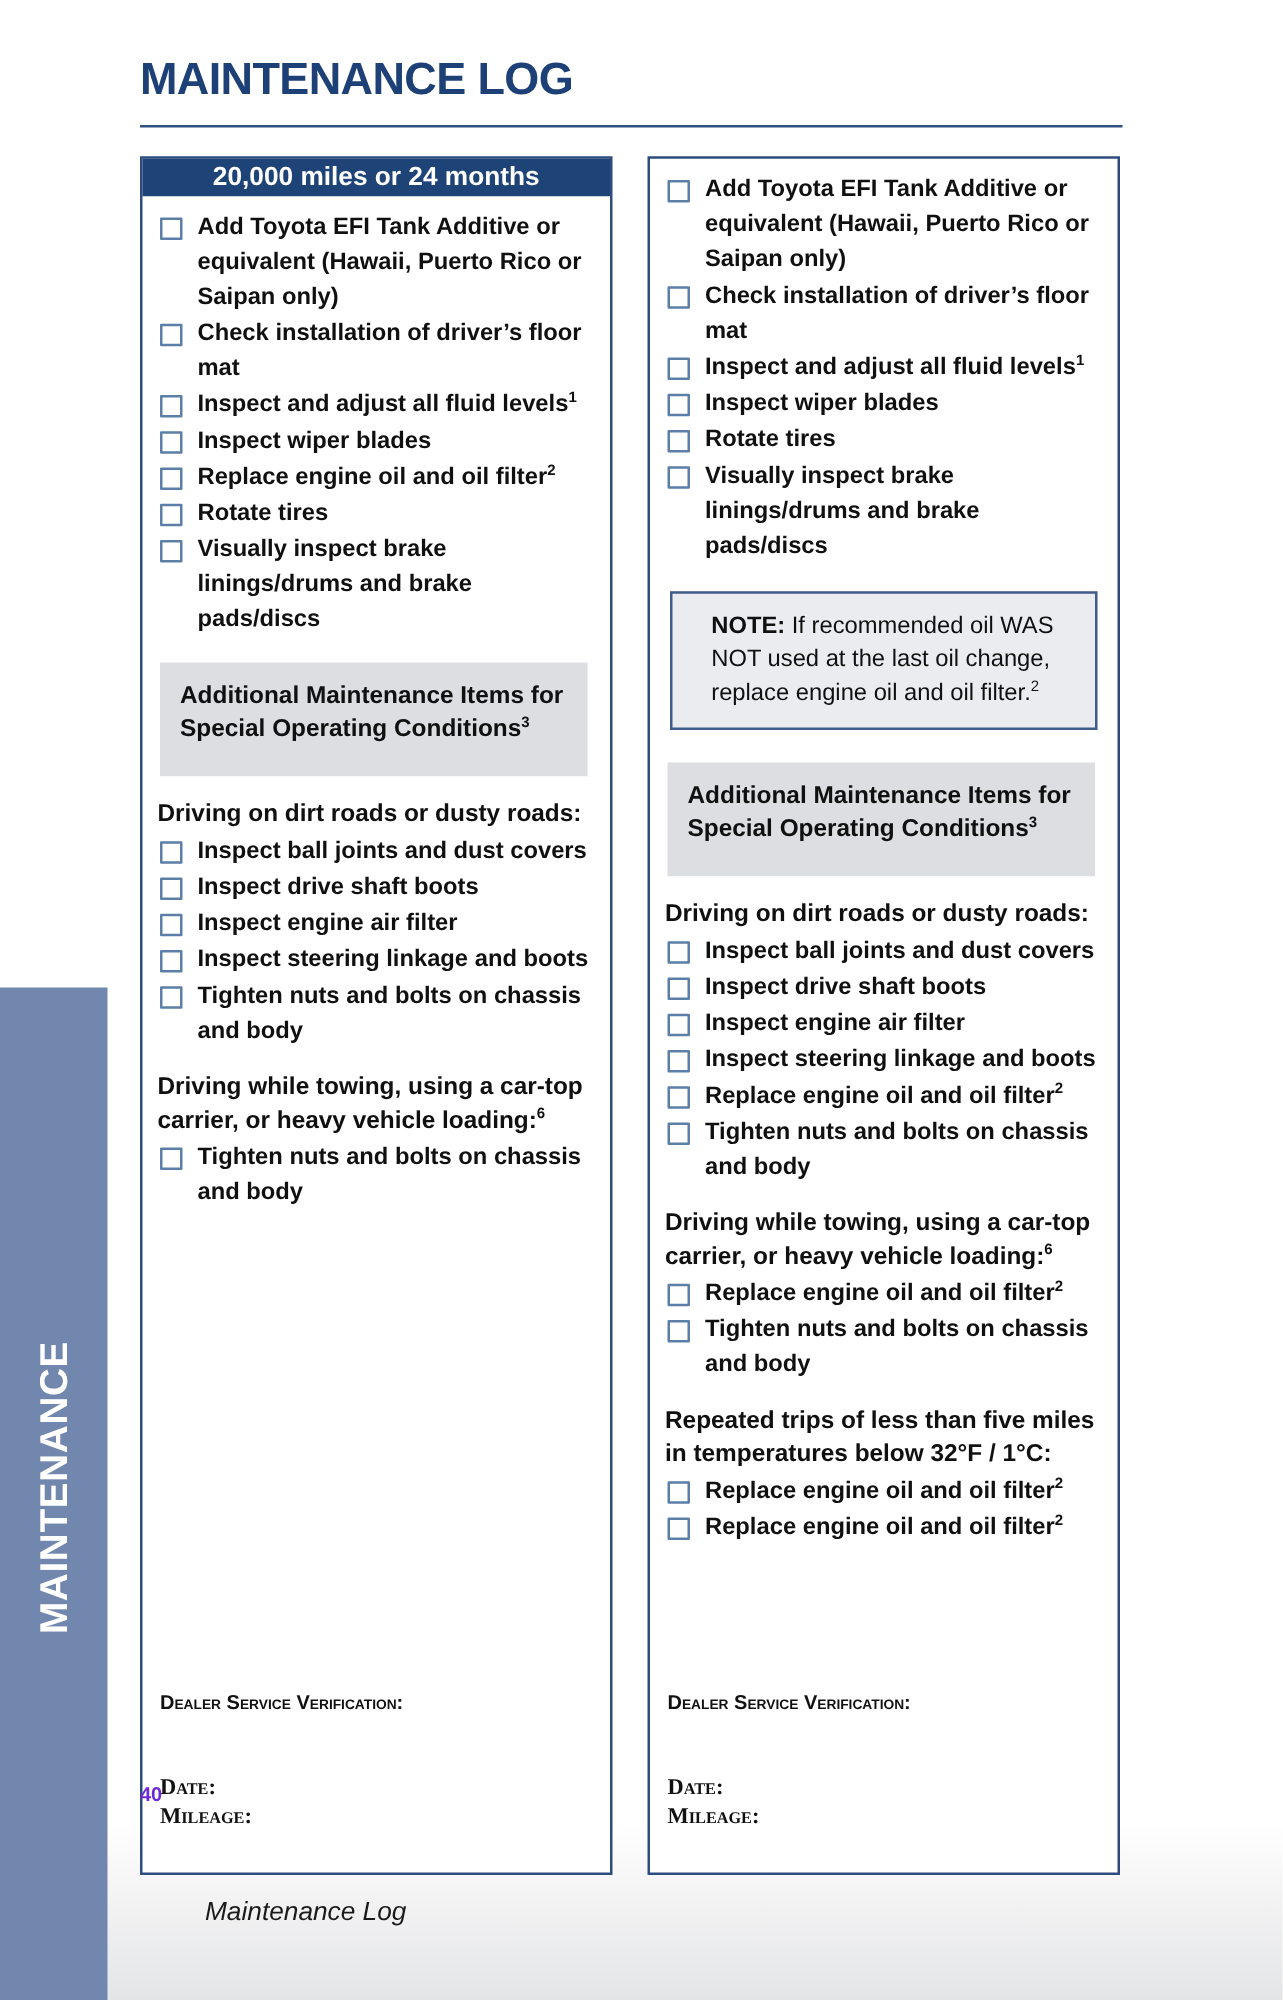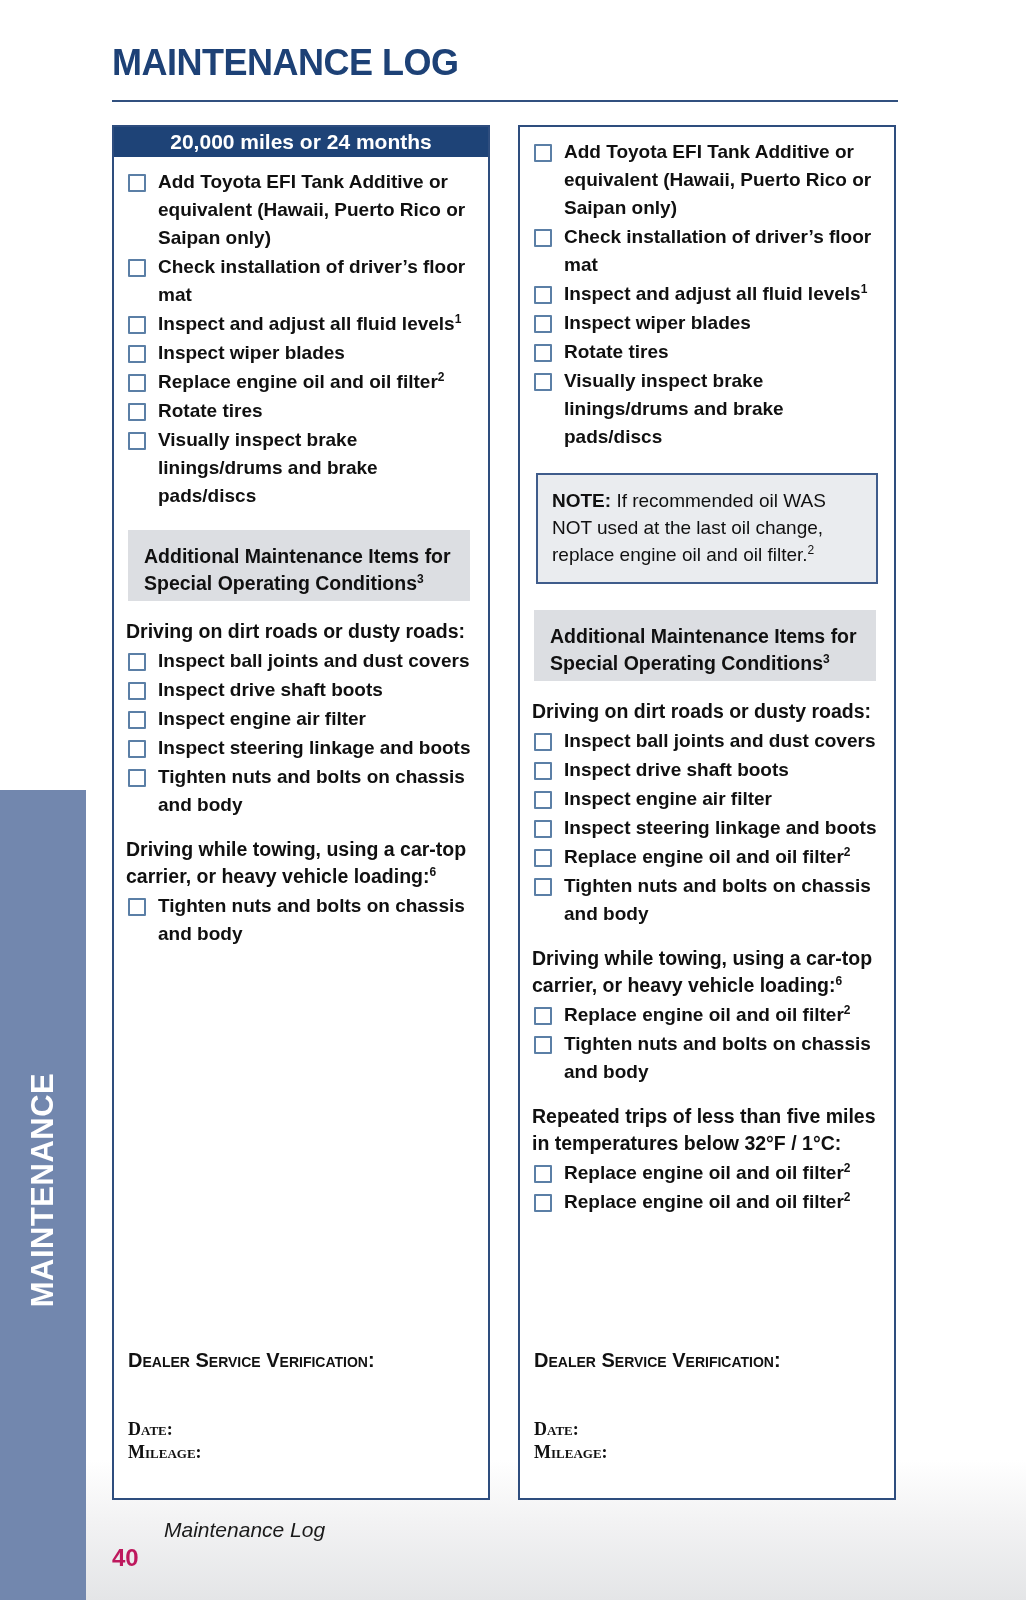--- a/index.html
+++ b/index.html
@@ -46,33 +46,33 @@
   .item{display:flex;line-height:28px;margin:1px 0;font-weight:bold;}
   .cb{
     width:14px;height:14px;border:2px solid #5b7fa6;border-radius:1px;
     margin:6px 12px 0 2px;flex:none;background:#ffffff;
   }
   .txt{flex:1;}
   sup{font-size:12px;vertical-align:super;line-height:0;}
   .subhead{font-weight:bold;line-height:27px;margin:17px 0 2px 0;font-size:19.5px;}
   .graybox{
     background:#dcdee2;font-weight:bold;font-size:19.5px;line-height:27px;
-    padding:13px 10px 4px 16px;margin:20px 6px 17px 2px;
+    padding:13px 10px 24px 16px;margin:20px 6px 17px 2px;
   }
   .notebox{
     background:#eaecef;border:2px solid #3f5c8b;font-size:19px;line-height:27px;
-    padding:12px 12px 14px 14px;margin:22px 4px 26px 4px;
+    padding:12px 12px 14px 31px;margin:22px 4px 26px 4px;
   }
   .verify{
     position:absolute;left:14px;bottom:34px;font-weight:bold;
     font-variant:small-caps;color:#111111;
   }
-  .verify-dealer{font-size:20px;margin-bottom:46px;}
+  .verify-dealer{font-size:16px;margin-bottom:46px;}
   .verify-line{font-size:18px;line-height:23px;font-family:Liberation Serif, serif;}
-  .footer-num{position:absolute;left:112px;top:1544px;font-size:24px;font-weight:bold;color:#be185d;}
+  .footer-num{position:absolute;left:112px;top:1428px;font-size:16px;font-weight:bold;color:#6d28d9;}
   .footer-label{position:absolute;left:164px;top:1518px;font-size:21px;font-style:italic;color:#1a1a1a;}
 </style>
 </head>
 <body>
 
 <div class="bottom-fade"></div>
 
 <div class="sidebar"></div>
 <div class="sidebar-label-wrap">
   <span class="sidebar-label">MAINTENANCE</span>

